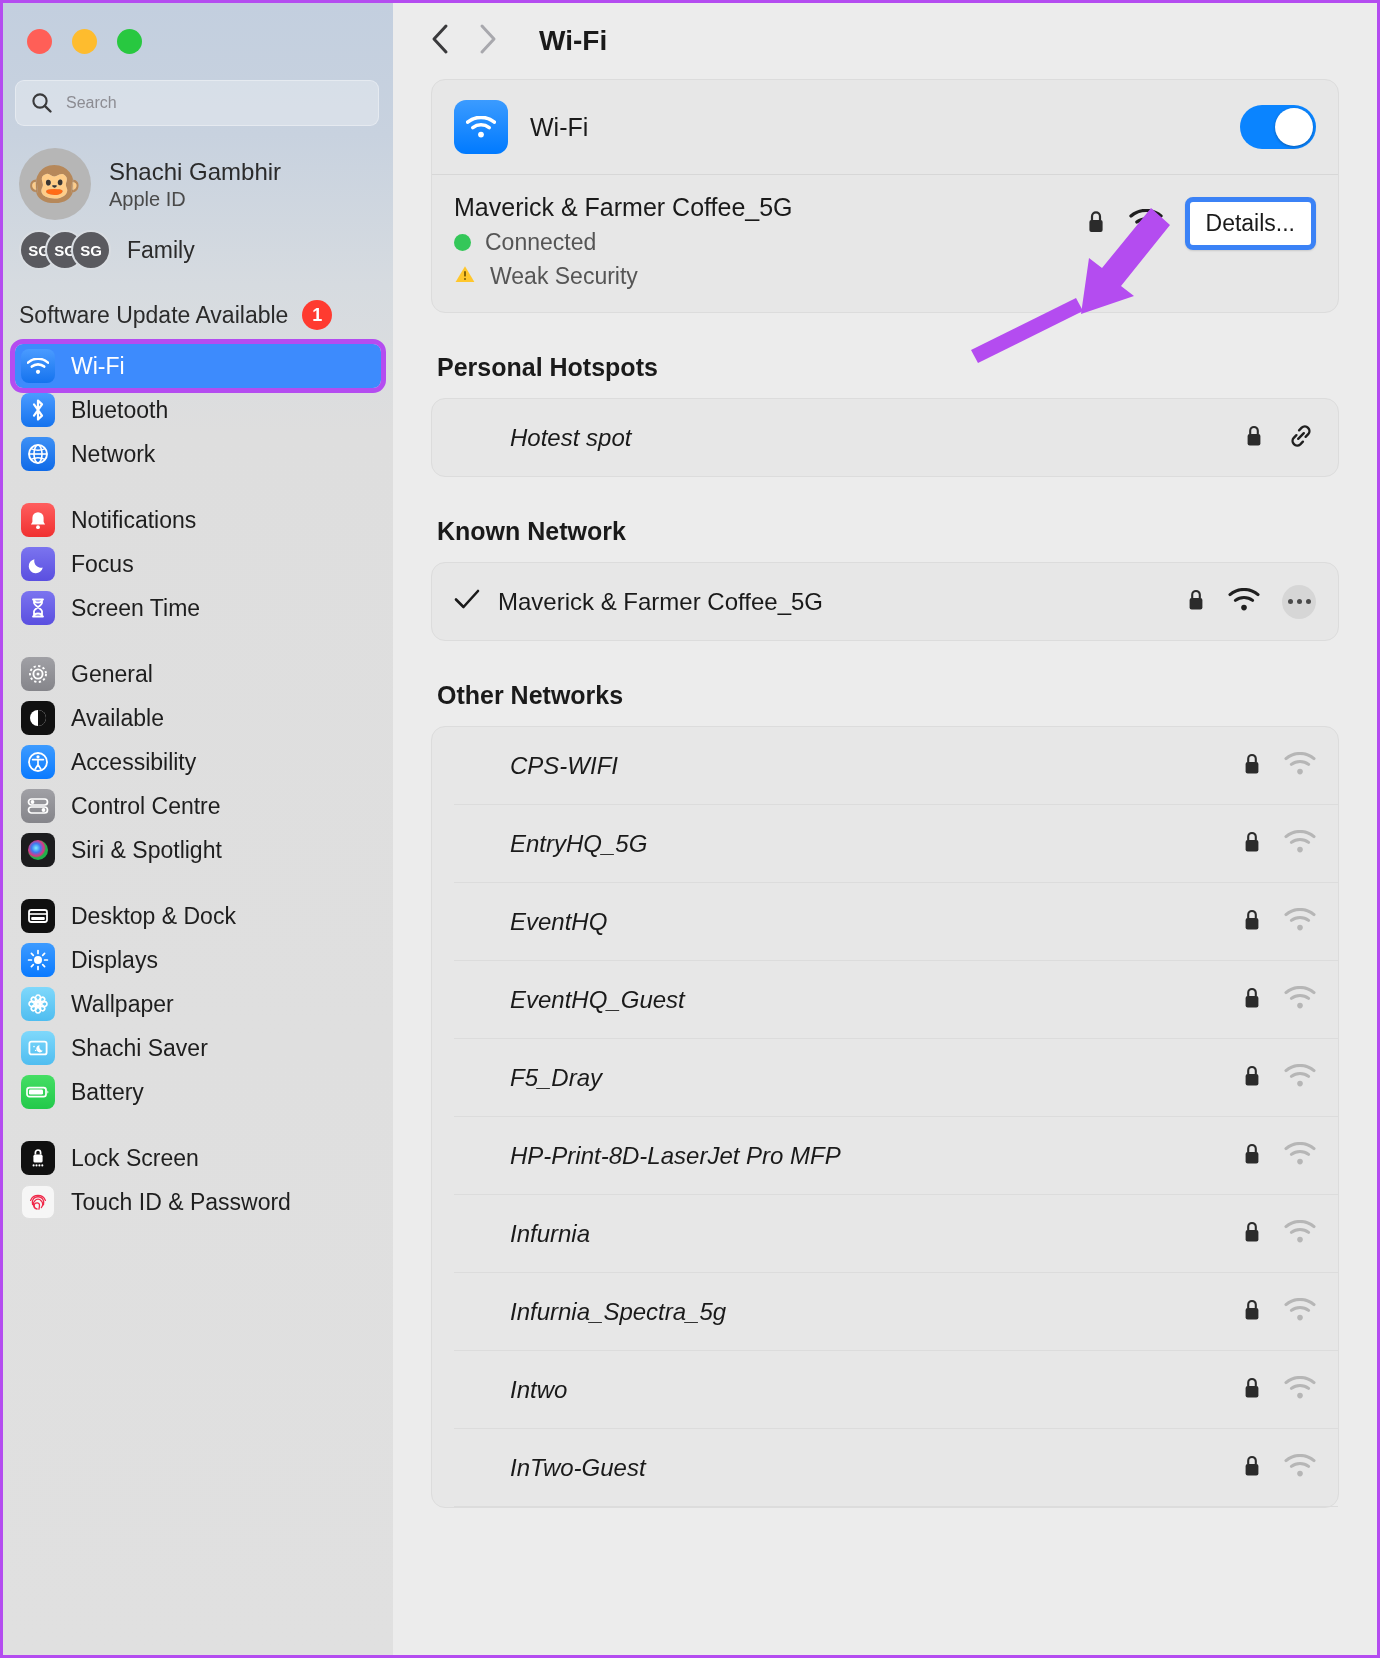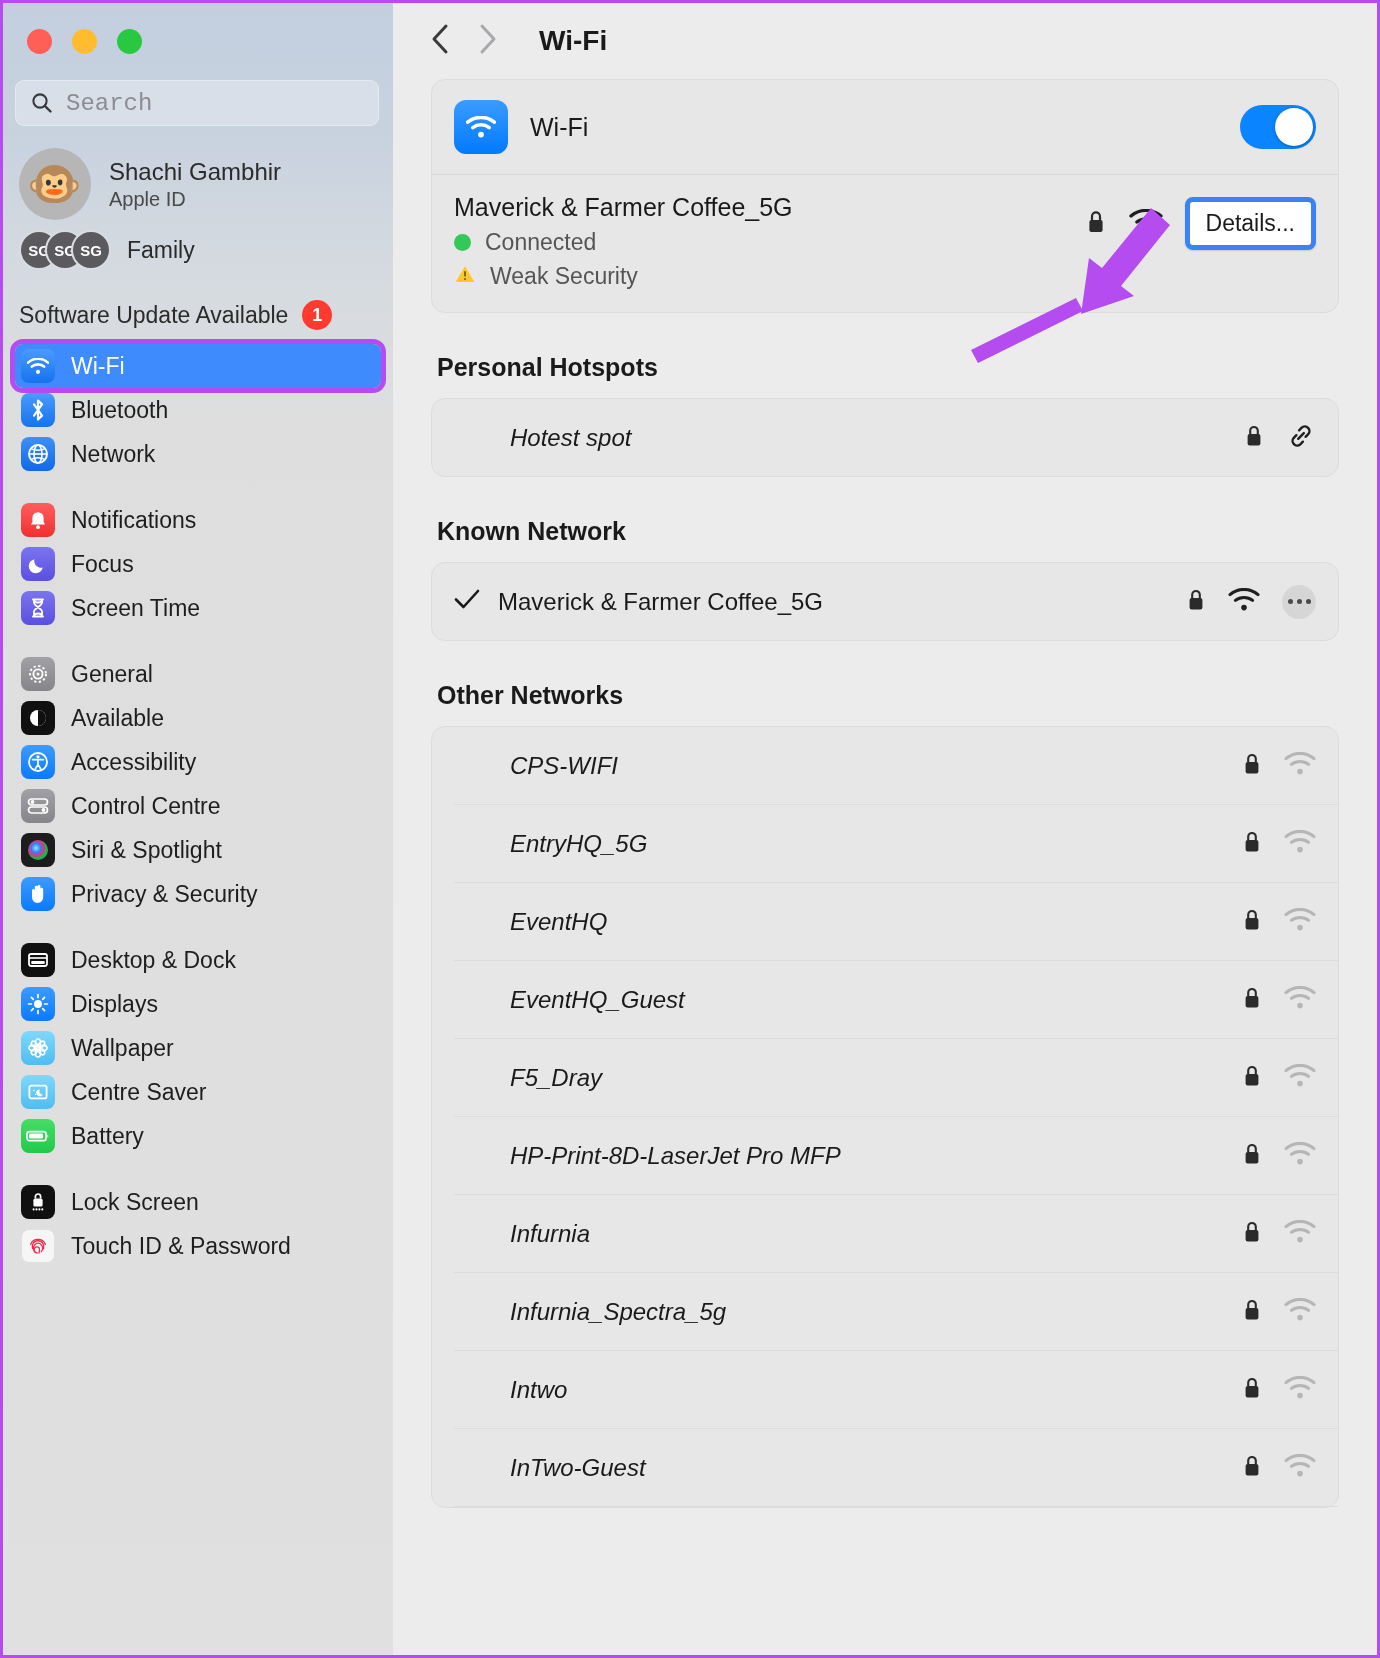--- a/index.html
+++ b/index.html
@@ -40,23 +40,22 @@
     height:46px;
     border-radius:9px;
     background:rgba(255,255,255,0.30);
     border:1px solid rgba(255,255,255,0.35);
     display:flex; align-items:center;
     padding:0 14px;
     gap:12px;
   }
   .search-icon { flex:0 0 auto; display:flex; }
   .search-placeholder {
-    font-size:24px;
+    font-size:16px;
     color:#8c8c92;
-    font-family:Liberation Mono, monospace;
   }
 
   .account {
     display:flex; align-items:center;
     gap:18px;
     padding:22px 0 0 16px;
   }
   .avatar {
     width:72px; height:72px; border-radius:50%;
     background:#b6b6b6;
@@ -392,28 +391,20 @@
                     <stop offset="45%" stop-color="#3e7bf0"></stop>
                     <stop offset="80%" stop-color="#e0347f"></stop>
                     <stop offset="100%" stop-color="#20b24a"></stop>
                   </radialGradient>
                 </defs>
                 <circle cx="13" cy="13" r="10" fill="url(#sg)"></circle>
               </svg>
           </span>
           <span>Siri &amp; Spotlight</span>
         </div>
-        <div class="nav-item">
-          <span class="nav-ico" style="background:linear-gradient(180deg,#3d9bff,#0a7aff)">
-            <svg width="20" height="22" viewBox="0 0 20 22">
-                <path d="M4 12V7.4a1.4 1.4 0 0 1 2.8 0V4.2a1.4 1.4 0 0 1 2.8 0v3.2V3.4a1.4 1.4 0 0 1 2.8 0V7.6V6.2a1.4 1.4 0 0 1 2.8 0v7.6c0 3.6-2.4 6.2-5.6 6.2S4 17.4 4 13.8z" fill="#fff"></path>
-              </svg>
-          </span>
-          <span>Privacy &amp; Security</span>
-        </div>
       </div>
 
       <div class="nav-group">
         <div class="nav-item">
           <span class="nav-ico" style="background:#101010">
             <svg width="24" height="20" viewBox="0 0 24 20">
                 <rect x="3" y="4" width="18" height="12" rx="2.2" fill="none" stroke="#fff" stroke-width="1.8"></rect>
                 <rect x="5.2" y="11" width="13.6" height="3" rx="1" fill="#fff"></rect>
                 <line x1="3" y1="8" x2="21" y2="8" stroke="#fff" stroke-width="1.6"></line>
               </svg>
@@ -458,21 +449,21 @@
         </div>
         <div class="nav-item">
           <span class="nav-ico" style="background:linear-gradient(180deg,#7fd8fb,#4fbdf0)">
             <svg width="24" height="20" viewBox="0 0 24 20">
                 <rect x="3.4" y="3.6" width="17.2" height="12.8" rx="2" fill="none" stroke="#fff" stroke-width="1.8"></rect>
                 <path d="M13.6 7.2a3.6 3.6 0 1 0 3.2 5.6 4 4 0 0 1-3.2-5.6z" fill="#fff"></path>
                 <circle cx="8" cy="8.6" r="0.8" fill="#fff"></circle>
                 <circle cx="9.6" cy="12.4" r="0.7" fill="#fff"></circle>
               </svg>
           </span>
-          <span>Centre Saver</span>
+          <span>Shachi Saver</span>
         </div>
         <div class="nav-item">
           <span class="nav-ico" style="background:linear-gradient(180deg,#45de64,#22c94a)">
             <svg width="26" height="16" viewBox="0 0 26 16">
                 <rect x="2" y="3.6" width="19" height="9" rx="2.4" fill="none" stroke="#fff" stroke-width="1.7"></rect>
                 <rect x="4" y="5.6" width="14" height="5" rx="1.4" fill="#fff"></rect>
                 <path d="M22.4 6.4v3.2a1.8 1.8 0 0 0 0-3.2z" fill="#fff"></path>
               </svg>
           </span>
           <span>Battery</span>

